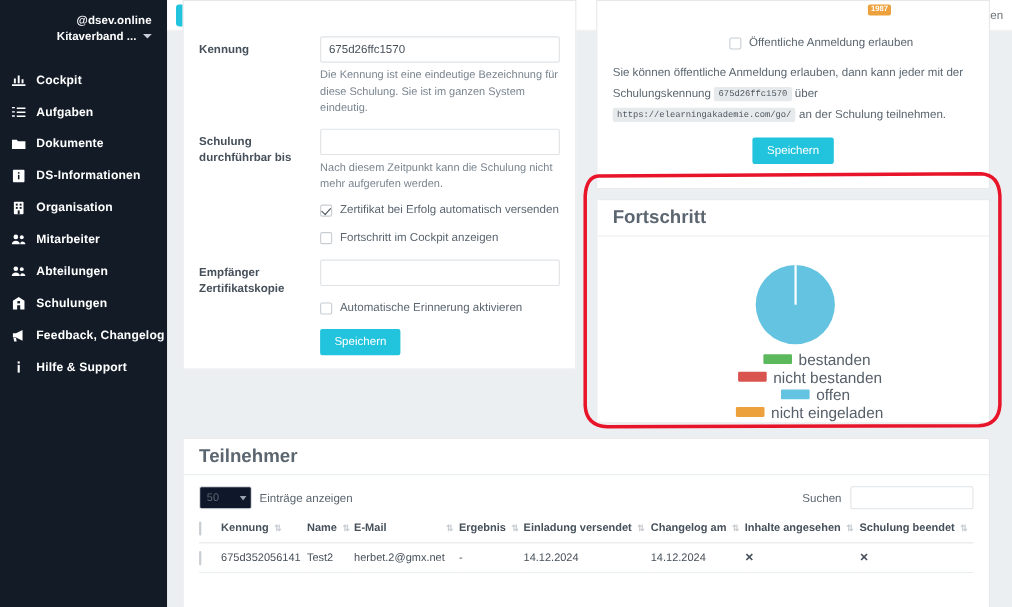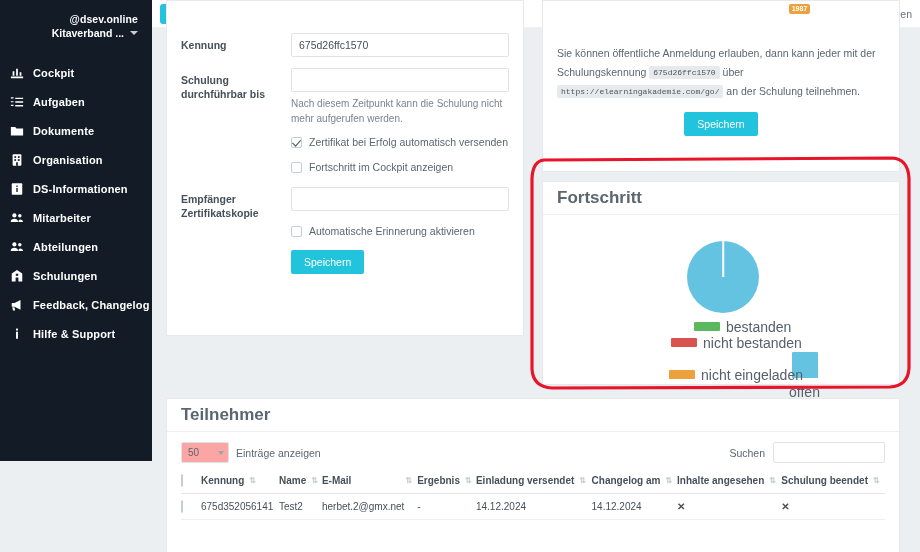--- a/index.html
+++ b/index.html
@@ -6,21 +6,21 @@
   html, body {
     width: 920px; height: 552px;
     font-family: "Liberation Sans", sans-serif;
     background: #eceff1;
     overflow: hidden;
   }
   #app { position: relative; width: 920px; height: 552px; display: flex; }
 
   
   #sidebar {
-    width: 152px; height: 461px;
+    width: 152px; height: 552px;
     background: #131b27;
     flex: 0 0 152px;
     position: relative;
     overflow: hidden;
   }
   .org-block {
     padding: 12px 14px 10px 10px;
     text-align: right;
     color: #ffffff;
   }
@@ -171,21 +171,21 @@
   }
   .legend-swatch { width: 26px; height: 9px; border-radius: 1px; flex: 0 0 26px; }
   .legend-text { font-size: 14px; color: #57606a; white-space: nowrap; }
 
   
   #card-teiln { left: 14px; top: 370px; width: 734px; height: 182px; }
   .tbl-tools { display: flex; align-items: center; padding: 10px 14px 0 14px; justify-content: space-between; }
   .sel-wrap { display: flex; align-items: center; gap: 7px; }
   .mini-select {
     width: 48px; height: 21px; border: 1px solid #e0e3e6; border-radius: 2px;
-    background: #fca5a5; font-size: 10px; color: #5b6670;
+    background: #0f172a; font-size: 10px; color: #5b6670;
     display: flex; align-items: center; justify-content: space-between;
     padding: 0 4px 0 6px; cursor: pointer;
   }
   .sel-caret { width: 0; height: 0; border-left:3px solid transparent; border-right:3px solid transparent; border-top: 4px solid #9aa3ad; }
   .tools-lbl { font-size: 10.5px; color: #5b6670; }
   .search-wrap { display: flex; align-items: center; gap: 8px; }
   .search-input {
     width: 112px; height: 21px; border: 1px solid #e0e3e6; border-radius: 2px;
     background: #fff; font-size: 10px; padding: 0 5px;
     font-family: "Liberation Sans", sans-serif; color:#46505a;
@@ -256,40 +256,40 @@
           <svg width="14" height="14" viewBox="0 0 16 16" fill="#fff">
               <path d="M1 3.5h5l1.3 1.6H15V13H1z"></path>
             </svg>
         </span>
         <span class="nav-label">Dokumente</span>
       </div>
 
       <div class="nav-item">
         <span class="nav-ico">
           <svg width="14" height="14" viewBox="0 0 16 16" fill="#fff">
+              <rect x="2" y="1.5" width="12" height="13" rx="1"></rect>
+              <rect x="7.2" y="4" width="1.6" height="1.6" fill="#131b27"></rect>
+              <rect x="7.2" y="6.8" width="1.6" height="4.6" fill="#131b27"></rect>
+            </svg>
+        </span>
+        <span class="nav-label">DS-Informationen</span>
+      </div>
+
+      <div class="nav-item">
+        <span class="nav-ico">
+          <svg width="14" height="14" viewBox="0 0 16 16" fill="#fff">
               <rect x="3" y="1.5" width="10" height="13" rx="1"></rect>
               <rect x="5" y="3.6" width="2" height="2" fill="#131b27"></rect>
               <rect x="9" y="3.6" width="2" height="2" fill="#131b27"></rect>
               <rect x="5" y="7" width="2" height="2" fill="#131b27"></rect>
               <rect x="9" y="7" width="2" height="2" fill="#131b27"></rect>
               <rect x="7" y="10.6" width="2" height="4" fill="#131b27"></rect>
             </svg>
         </span>
         <span class="nav-label">Organisation</span>
-      </div>
-
-      <div class="nav-item">
-        <span class="nav-ico">
-          <svg width="14" height="14" viewBox="0 0 16 16" fill="#fff">
-              <rect x="2" y="1.5" width="12" height="13" rx="1"></rect>
-              <rect x="7.2" y="4" width="1.6" height="1.6" fill="#131b27"></rect>
-              <rect x="7.2" y="6.8" width="1.6" height="4.6" fill="#131b27"></rect>
-            </svg>
-        </span>
-        <span class="nav-label">DS-Informationen</span>
       </div>
 
       <div class="nav-item">
         <span class="nav-ico">
           <svg width="14" height="14" viewBox="0 0 16 16" fill="#fff">
               <circle cx="5" cy="5" r="2.4"></circle>
               <circle cx="11.2" cy="5.4" r="2"></circle>
               <path d="M.8 12.5c0-2.3 1.9-3.6 4.2-3.6s4.2 1.3 4.2 3.6z"></path>
               <path d="M9.6 12.5c0-1.6.7-2.8 1.9-2.8 1.9 0 3.4 1 3.4 2.8z"></path>
             </svg>
@@ -404,20 +404,21 @@
 
     <div id="canvas">
 
       <div class="card" id="card-settings">
         <div style="padding-top:32px;">
 
           <div class="form-row">
             <div class="form-label">Kennung</div>
             <div class="form-field">
               <input class="txtinput" readonly="" value="675d26ffc1570" style="">
+              <div class="help">Die Kennung ist eine eindeutige Bezeichnung für diese Schulung. Sie ist im ganzen System eindeutig.</div>
             </div>
           </div>
 
           <div class="form-row" style="margin-top:11px;">
             <div class="form-label">Schulung durchführbar bis</div>
             <div class="form-field">
               <input class="txtinput" value="" style="">
               <div class="help">Nach diesem Zeitpunkt kann die Schulung nicht mehr aufgerufen werden.</div>
 
               <div class="chk-row">
@@ -444,20 +445,24 @@
 
               <button class="btn-primary" style="margin-top:12px;">Speichern</button>
             </div>
           </div>
 
         </div>
       </div>
 
       <div class="card" id="card-public">
         <div class="pub-inner" style="padding-top:32px;">
+          <div class="chk-row" style="margin-top:0; padding-left:106px;">
+            <span class="chkbox"></span>
+            <span class="chk-label">Öffentliche Anmeldung erlauben</span>
+          </div>
 
           <div class="pub-text">
             <span>Sie können öffentliche Anmeldung erlauben, dann kann jeder mit der Schulungskennung</span>
             <span class="code-chip">675d26ffc1570</span>
             <span>über</span>
             <span class="code-chip">https://elearningakademie.com/go/</span>
             <span>an der Schulung teilnehmen.</span>
           </div>
 
           <div style="text-align:center; margin-top:11px;">
@@ -475,21 +480,21 @@
 
           <div class="legend">
             <div class="legend-row" style="padding-left:151px;">
               <span class="legend-swatch" style="background:#5cb85c;"></span>
               <span class="legend-text">bestanden</span>
             </div>
             <div class="legend-row" style="padding-left:128px; margin-top:3px;">
               <span class="legend-swatch" style="background:#d9534f;"></span>
               <span class="legend-text">nicht bestanden</span>
             </div>
-            <div class="legend-row" style="padding-left:167px; margin-top:3px;flex-direction:column;">
+            <div class="legend-row" style="padding-left:167px; margin-top:3px;">
               <span class="legend-swatch" style="background:#64c3e0;"></span>
               <span class="legend-text">offen</span>
             </div>
             <div class="legend-row" style="padding-left:126px; margin-top:3px;">
               <span class="legend-swatch" style="background:#eda13c;"></span>
               <span class="legend-text">nicht eingeladen</span>
             </div>
           </div>
         </div>
       </div>

